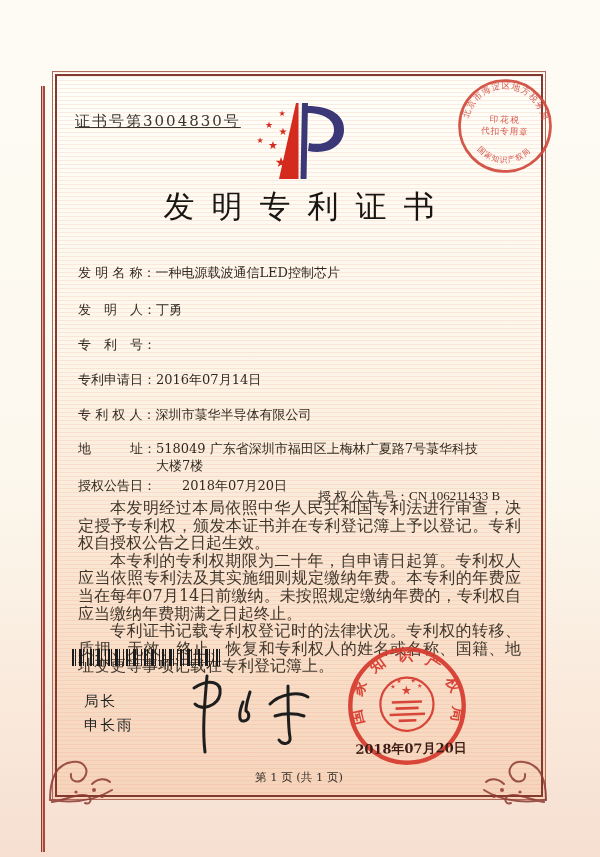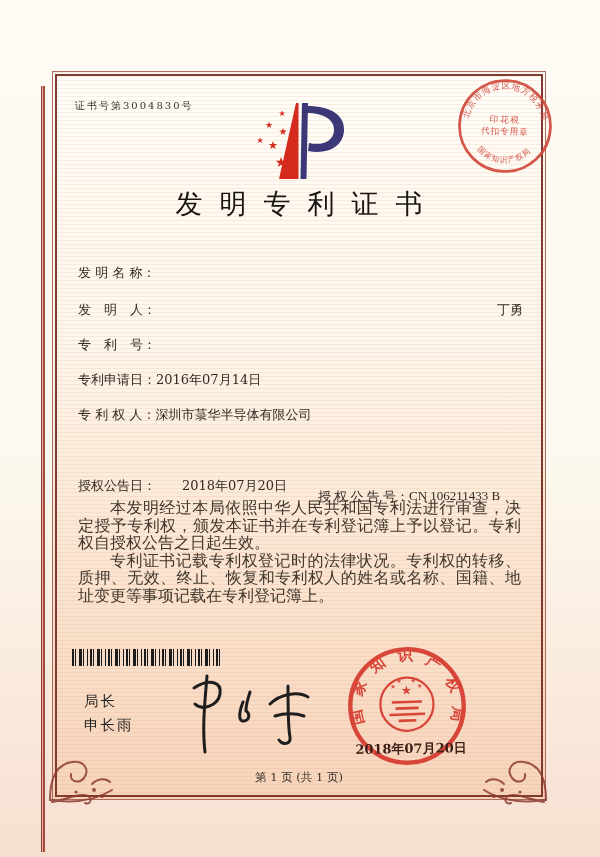--- a/index.html
+++ b/index.html
@@ -15,22 +15,22 @@
     background:linear-gradient(90deg,#8d3a32 0 1.5px,#e8b0a0 1.5px 2.5px,#a64a3e 2.5px 4px); }
   
   .frame { position:absolute; left:52px; top:71px; width:494px; height:729px;
     border:1px solid #b06a5c;
     background:
       repeating-linear-gradient(180deg, rgba(231,148,116,0.17) 0px, rgba(231,148,116,0.17) 1px, rgba(255,255,255,0) 1px, rgba(255,255,255,0) 4px),
       linear-gradient(180deg,#fffef9 0%,#fdf6ea 38%,#fae3cf 72%,#f6d4bb 100%);
   }
   .frame::after { content:''; position:absolute; inset:2px; border:2px solid #82392f; }
   .abs { position:absolute; }
-  .cert-no { left:75px; top:99px; font-size:10px; letter-spacing:2px; color:#3a332c; }
-  .title { left:52px; top:186px; width:494px; text-align:center; font-size:27px;
+  .cert-no { left:75px; top:112px; font-size:15px; letter-spacing:2px; color:#3a332c;text-decoration:underline; }
+  .title { left:52px; top:186px; width:494px; text-align:center; font-size:31px;
     letter-spacing:17px; text-indent:17px; color:#181512; font-weight:500; }
   .field-row { left:78px; width:445px; display:flex; font-size:13px; line-height:17px; color:#322a22; }
   .field-label { flex:none; white-space:pre; }
   .field-value { flex:1; }
   .row-grant2 { left:318px; width:230px; display:flex; font-size:13px; color:#322a22; }
   .body-text { left:78px; top:499px; width:443px; font-size:16px; line-height:17.6px;
     color:#40362b; text-align:justify; }
   .body-text p { text-indent:2em; }
   .barcode { left:72px; top:649px; width:150px; height:17px;
     background:repeating-linear-gradient(90deg,#1c1c1c 0 2px,transparent 2px 3px,#1c1c1c 3px 4px,transparent 4px 7px,#1c1c1c 7px 10px,transparent 10px 11px,#1c1c1c 11px 12px,transparent 12px 15px,#1c1c1c 15px 16px,transparent 16px 18px); }
@@ -86,47 +86,53 @@
     <text x="55" y="64" font-size="9.5" fill="#cf4639" text-anchor="middle" letter-spacing="1">代扣专用章</text>
     <text font-size="8.5" fill="#cf4639" letter-spacing="1">
       <textPath href="#taxBotArc" startOffset="50%" text-anchor="middle">国家知识产权局</textPath>
     </text>
   </svg>
 
   <div class="abs title">发明专利证书</div>
 
   <div class="abs field-row" style="top:264px;">
     <span class="field-label">发 明 名 称：</span>
-  </div>
-  <div class="abs field-row" style="top:301px;text-align:right;">
+    <span class="field-value">一种电源载波通信LED控制芯片</span>
+  </div>
+  <div class="abs field-row" style="top:301px;">
     <span class="field-label">发　明　人：</span>
     <span class="field-value">丁勇</span>
   </div>
   <div class="abs field-row" style="top:336px;">
     <span class="field-label">专　利　号：</span>
   </div>
   <div class="abs field-row" style="top:371px;">
     <span class="field-label">专利申请日：</span>
     <span class="field-value">2016年07月14日</span>
   </div>
   <div class="abs field-row" style="top:406px;">
     <span class="field-label">专 利 权 人：</span>
     <span class="field-value">深圳市菉华半导体有限公司</span>
   </div>
+  <div class="abs field-row" style="top:440px; width:420px;">
+    <span class="field-label">地　　　址：</span>
+    <span class="field-value" style="max-width:330px;">518049 广东省深圳市福田区上梅林广夏路7号菉华科技大楼7楼</span>
+  </div>
   <div class="abs field-row" style="top:477px; width:235px;text-align:center;">
     <span class="field-label">授权公告日：</span>
     <span class="field-value">2018年07月20日</span>
   </div>
   <div class="abs row-grant2" style="top:488px;font-family:Liberation Serif, serif;">
     <span class="field-label">授 权 公 告 号：</span>
     <span class="field-value">CN 106211433 B</span>
   </div>
 
   <div class="abs body-text">
     <p>本发明经过本局依照中华人民共和国专利法进行审查，决定授予专利权，颁发本证书并在专利登记簿上予以登记。专利权自授权公告之日起生效。</p>
+    <p>本专利的专利权期限为二十年，自申请日起算。专利权人应当依照专利法及其实施细则规定缴纳年费。本专利的年费应当在每年07月14日前缴纳。未按照规定缴纳年费的，专利权自应当缴纳年费期满之日起终止。</p>
     <p>专利证书记载专利权登记时的法律状况。专利权的转移、质押、无效、终止、恢复和专利权人的姓名或名称、国籍、地址变更等事项记载在专利登记簿上。</p>
   </div>
 
   <div class="abs barcode"></div>
 
   <div class="abs signoff" style="top:692px;">局长</div>
   <div class="abs signoff" style="top:716px;text-align:right;">申长雨</div>
 
   <svg class="abs signature" width="135" height="85" viewBox="0 0 135 85">
     <g fill="none" stroke="#1e1e1e" stroke-width="3" stroke-linecap="round" stroke-linejoin="round">

